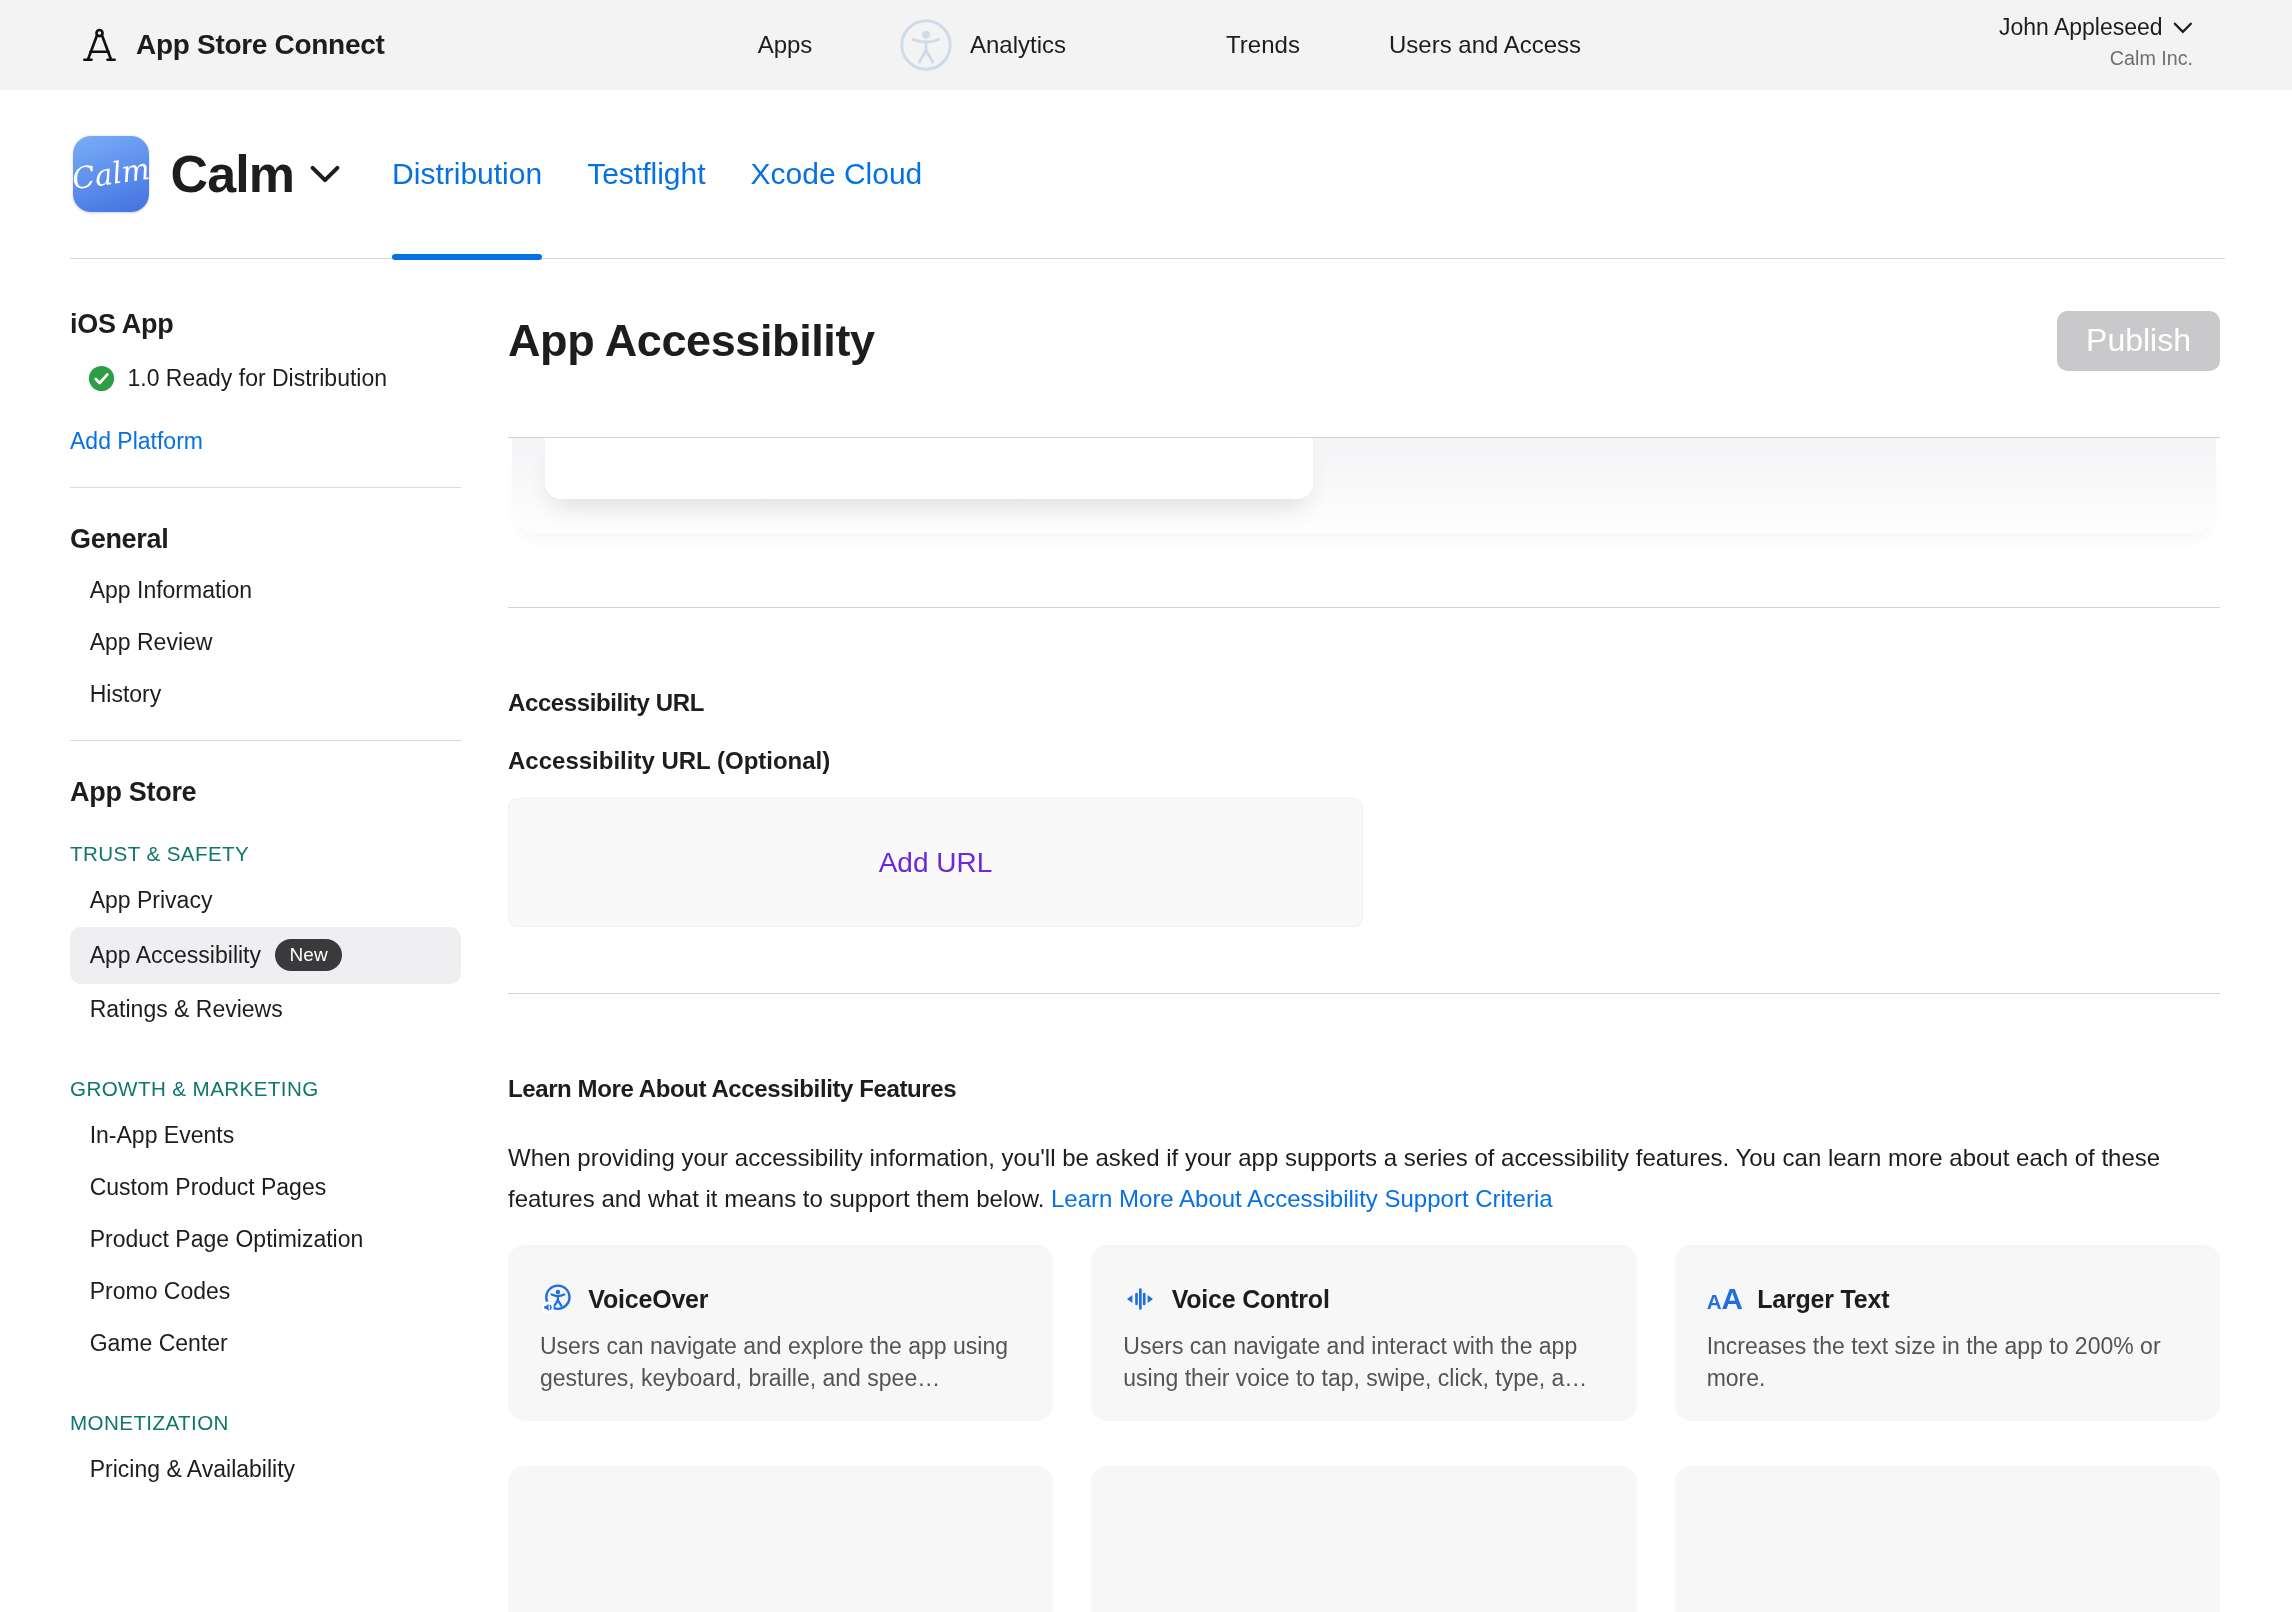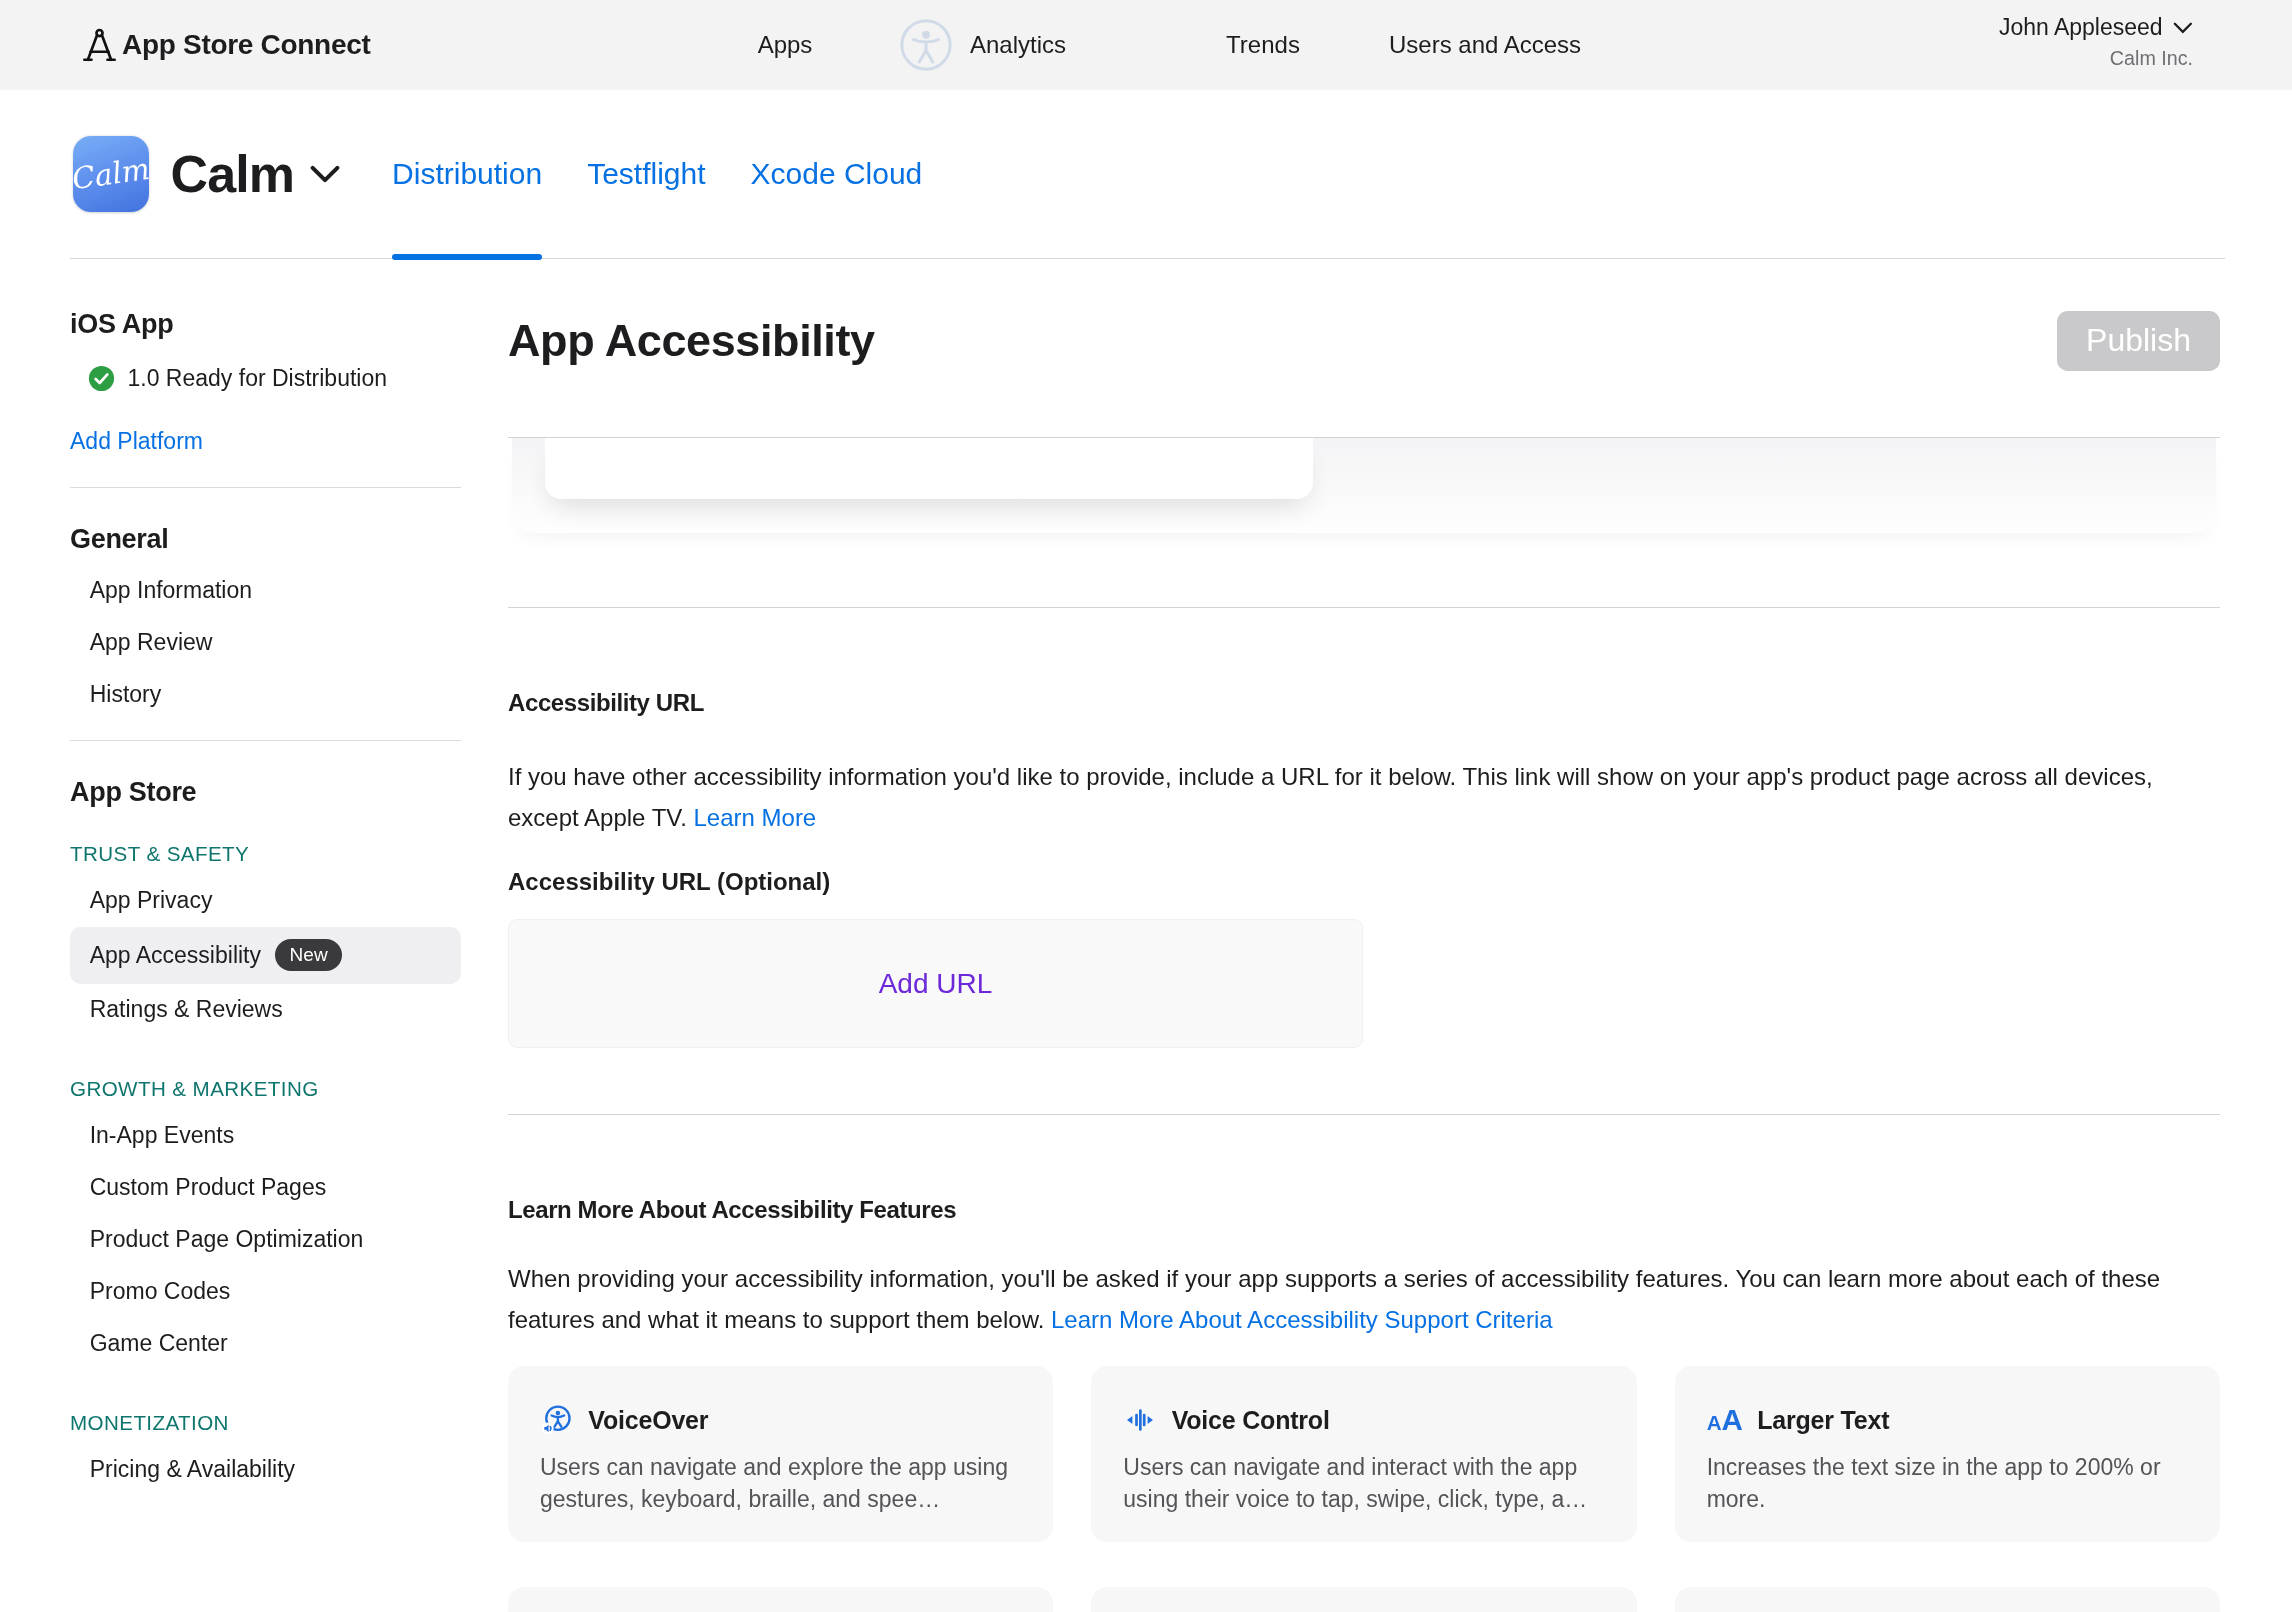--- a/index.html
+++ b/index.html
@@ -3,21 +3,21 @@
 <meta charset="utf-8">
 <title>App Store Connect – App Accessibility</title>
 <style>
   * { margin:0; padding:0; box-sizing:border-box; }
   html,body { background:#fff; }
   body { font-family:"Liberation Sans", sans-serif; color:#1d1d1f; }
   .page { position:relative; width:2293px; height:1612px; overflow:hidden; background:#fff; }
 
   
   .topnav { position:relative; height:90px; background:#f3f3f4; }
-  .brand { position:absolute; left:79px; top:0; height:90px; display:flex; align-items:center; gap:2px; cursor:pointer; }
+  .brand { position:absolute; left:79px; top:0; height:90px; display:flex; align-items:center; gap:16px; cursor:pointer; }
   .brand-label { font-size:28px; font-weight:700; letter-spacing:-0.3px; }
   .nav-watermark { position:absolute; left:892px; top:10.7px; opacity:0.55; pointer-events:none; }
   .nav-item { position:absolute; top:0; height:90px; display:flex; align-items:center; transform:translateX(-50%); font-size:24px; color:#1d1d1f; text-decoration:none; cursor:pointer; }
   .user { position:absolute; right:100px; top:14.3px; text-align:right; }
   .user-name { font-size:23px; font-weight:500; display:flex; align-items:center; justify-content:flex-end; gap:10.7px; cursor:pointer; }
   .user-org { font-size:19.7px; color:#6e6e73; margin-top:5.4px; }
 
   
   .app-header { position:relative; height:168px; display:flex; align-items:center; padding-left:73px; }
   .header-divider { border-top:1.8px solid #d6d6db; margin:0 68px 0 70px; }
@@ -221,24 +221,20 @@
       <div class="hr"></div>
 
       <div class="preview-remnant">
         <div class="preview-card"></div>
       </div>
       <div class="gap-after-preview"></div>
       <div class="hr"></div>
 
       <section>
         <h2 class="section-h">Accessibility URL</h2>
-        <p class="section-p">
-          <span>If you have other accessibility information you'd like to provide, include a URL for it below. This link will show on your app's product page across all devices, except Apple TV.</span>
-          <a class="inline-link">Learn More</a>
-        </p>
         <div class="field-label">Accessibility URL (Optional)</div>
         <div class="add-url-box">
           <a class="add-url-link">Add URL</a>
         </div>
       </section>
 
       <div class="hr hr-2"></div>
 
       <section>
         <h2 class="section-h">Learn More About Accessibility Features</h2>

